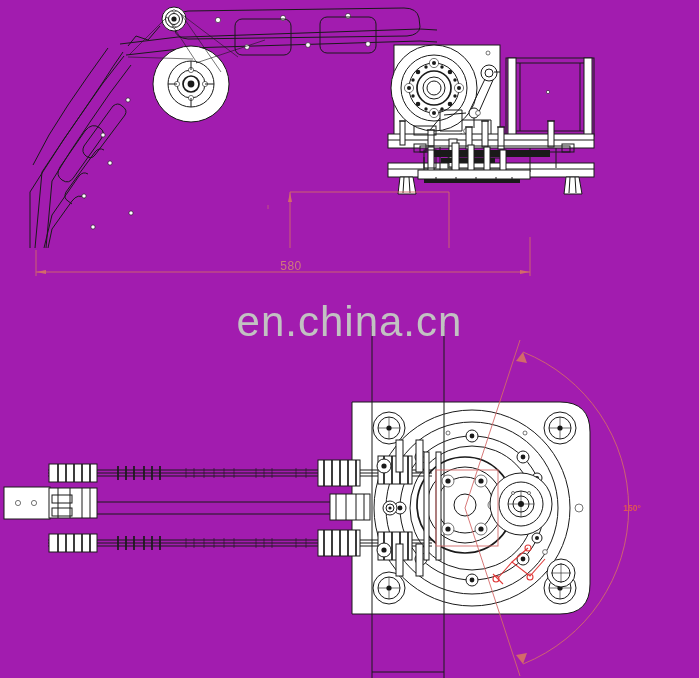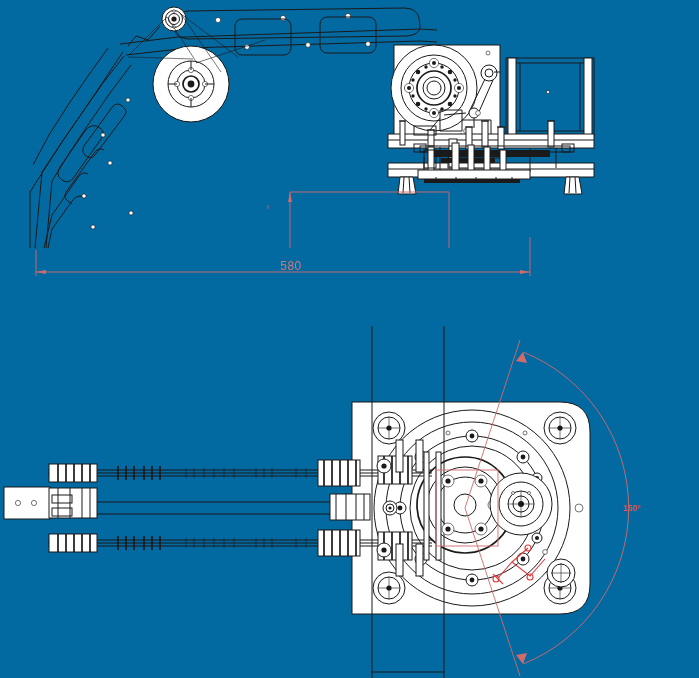--- a/index.html
+++ b/index.html
@@ -7,21 +7,21 @@
     padding: 0;
     background: #ffffff;
   }
   body {
     font-family: "Liberation Sans", sans-serif;
   }
   #drawing-root {
     position: relative;
     width: 699px;
     height: 678px;
-    background: #0369a1;
+    background: #a21caf;
     overflow: hidden;
   }
   #cad-svg {
     position: absolute;
     left: 0;
     top: 0;
     width: 699px;
     height: 678px;
     display: block;
   }
@@ -439,14 +439,15 @@
 
         <path class="dim" d="M523 352 A 168 168 0 0 1 523 664"></path>
 
         <path class="dim-f" d="M523 352 L516 361 L527 363 Z"></path>
         <path class="dim-f" d="M523 664 L516 655 L527 653 Z"></path>
         <text class="angletext" x="632" y="511" text-anchor="middle">150°</text>
       </g>
     </g>
   </svg>
 
+  <div id="watermark">en.china.cn</div>
 
 </div>
 
 </body></html>

